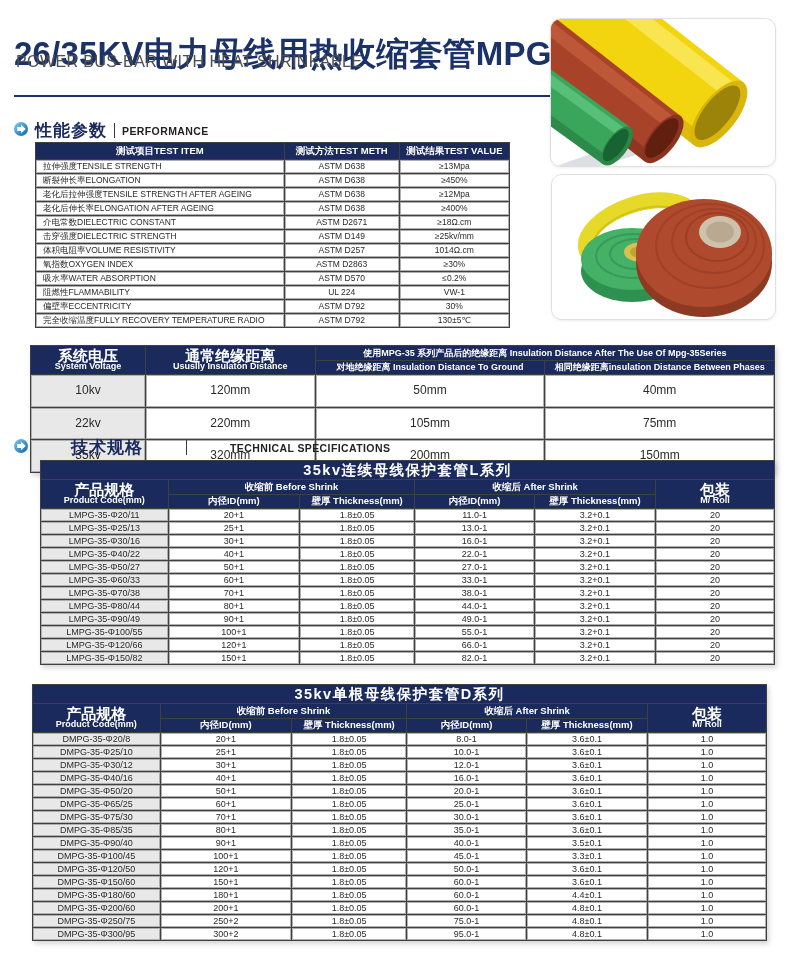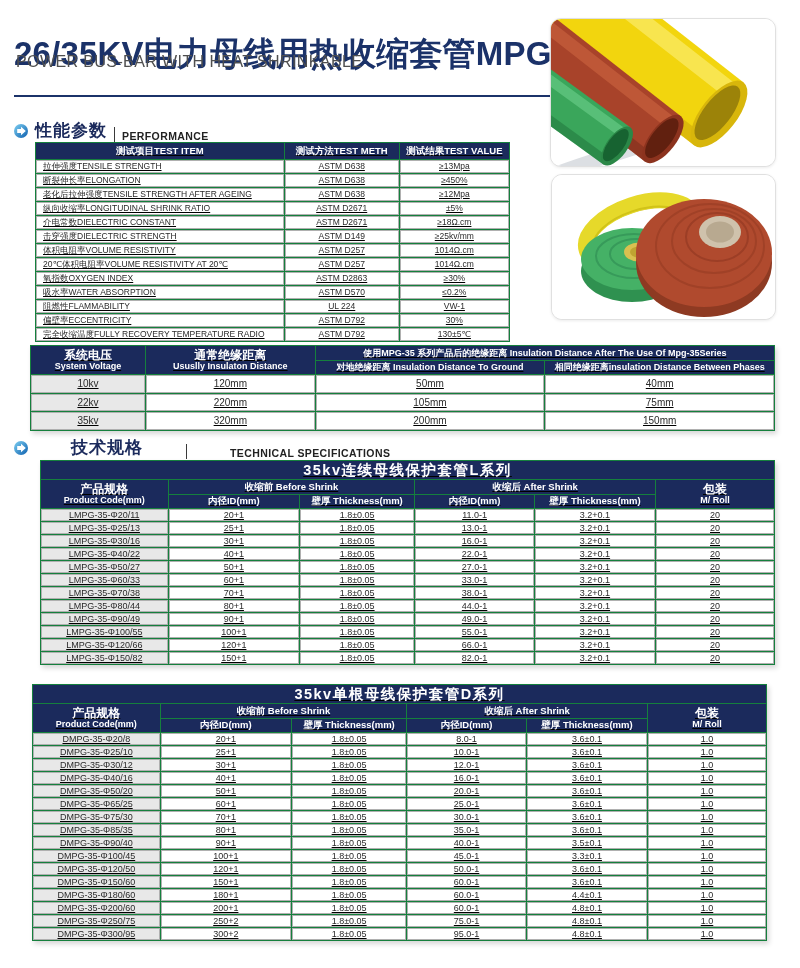--- a/index.html
+++ b/index.html
@@ -21,52 +21,51 @@
   .rule{left:14px;top:95px;width:731px;border-top:2px solid #1b3269;height:0;}
   
   .photo{
     background:#fff;border:1px solid #e0e0e0;border-radius:11px;overflow:hidden;
     box-shadow:0 1px 3px rgba(0,0,0,0.08);
   }
   .photo1{left:550px;top:18px;width:224px;height:147px;}
   .photo2{left:551px;top:174px;width:223px;height:144px;}
   .photo svg{display:block;}
   
-  .section-head{display:flex;align-items:flex-end;gap:7px;}
+  .section-head{display:flex;align-items:center;gap:7px;}
   .sec1{left:14px;top:119px;}
   .sec2{left:14px;top:436px;gap:43px;}
   .sec-cn{font-size:17px;font-weight:bold;color:#1b2a5c;letter-spacing:1px;}
   .sec-divider{width:1px;height:15px;background:#3a3a3a;display:inline-block;}
   .sec-en{font-size:10.5px;font-weight:bold;color:#222;letter-spacing:0.4px;}
   
   table.tbl{
     border-collapse:separate;border-spacing:1px;table-layout:fixed;
-    background:#15803d;
-    text-decoration:underline;
+    background:#404040;
   }
   table.tbl th{
     background:#1b2a5c;color:#fff;font-weight:bold;text-align:center;
     padding:1.5px 2px;
   }
   table.tbl td{
     background:#fff;border:1px solid #b0b0b0;color:#2a2a2a;text-align:center;
     overflow:hidden;white-space:nowrap;
   }
   .shadowed{box-shadow:2px 3px 5px rgba(0,0,0,0.16);}
-  .th-cn{font-size:12px;line-height:11px;display:block;}
+  .th-cn{font-size:15px;line-height:11px;display:block;}
   .th-en{font-size:9px;line-height:10px;display:block;font-weight:bold;}
   
   .perf{left:35px;top:142px;width:475px;}
   .perf th{font-size:9.5px;padding:4px 2px;}
   .perf td{font-size:8.5px;line-height:9px;padding:1px 3px;}
   .perf td.c0{text-align:left;padding-left:6px;}
   
   .voltage{left:30px;top:345px;width:745px;}
   .voltage th{font-size:9px;line-height:10.5px;padding:1px 2px;}
-  .voltage td{font-size:10px;line-height:9.5px;padding:3px 3px;}
+  .voltage td{font-size:12px;line-height:9.5px;padding:10px 3px;}
   .voltage td.c0{background:#e8e8e8;}
   
   .spec td{font-size:9px;line-height:9px;padding:0.5px 3px;}
   .spec td.c0{background:#e8e8e8;}
   .spec th{font-size:9.5px;line-height:10.5px;}
   .spec .title-bar{font-size:14.5px;letter-spacing:1.5px;padding:4px 0 3.5px 0;}
   .lseries{left:40px;top:460px;width:735px;}
   .dseries{left:32px;top:684px;width:735px;}
 </style>
 </head>
@@ -180,41 +179,36 @@
           <td class="c0">断裂伸长率ELONGATION</td>
           <td class="c1">ASTM D638</td>
           <td class="c2">≥450%</td>
         </tr>
         <tr>
           <td class="c0">老化后拉伸强度TENSILE STRENGTH AFTER AGEING</td>
           <td class="c1">ASTM D638</td>
           <td class="c2">≥12Mpa</td>
         </tr>
         <tr>
-          <td class="c0">纵向收缩率LONGITUDINAL SHRINK RATIO</td>
-          <td class="c1">ASTM D2671</td>
-          <td class="c2">±5%</td>
+          <td class="c0">老化后伸长率ELONGATION AFTER AGEING</td>
+          <td class="c1">ASTM D638</td>
+          <td class="c2">≥400%</td>
         </tr>
         <tr>
           <td class="c0">介电常数DIELECTRIC CONSTANT</td>
           <td class="c1">ASTM D2671</td>
           <td class="c2">≥18Ω.cm</td>
         </tr>
         <tr>
           <td class="c0">击穿强度DIELECTRIC STRENGTH</td>
           <td class="c1">ASTM D149</td>
           <td class="c2">≥25kv/mm</td>
         </tr>
         <tr>
           <td class="c0">体积电阻率VOLUME RESISTIVITY</td>
-          <td class="c1">ASTM D257</td>
-          <td class="c2">1014Ω.cm</td>
-        </tr>
-        <tr>
-          <td class="c0">20℃体积电阻率VOLUME RESISTIVITY AT 20℃</td>
           <td class="c1">ASTM D257</td>
           <td class="c2">1014Ω.cm</td>
         </tr>
         <tr>
           <td class="c0">氧指数OXYGEN INDEX</td>
           <td class="c1">ASTM D2863</td>
           <td class="c2">≥30%</td>
         </tr>
         <tr>
           <td class="c0">吸水率WATER ABSORPTION</td>

